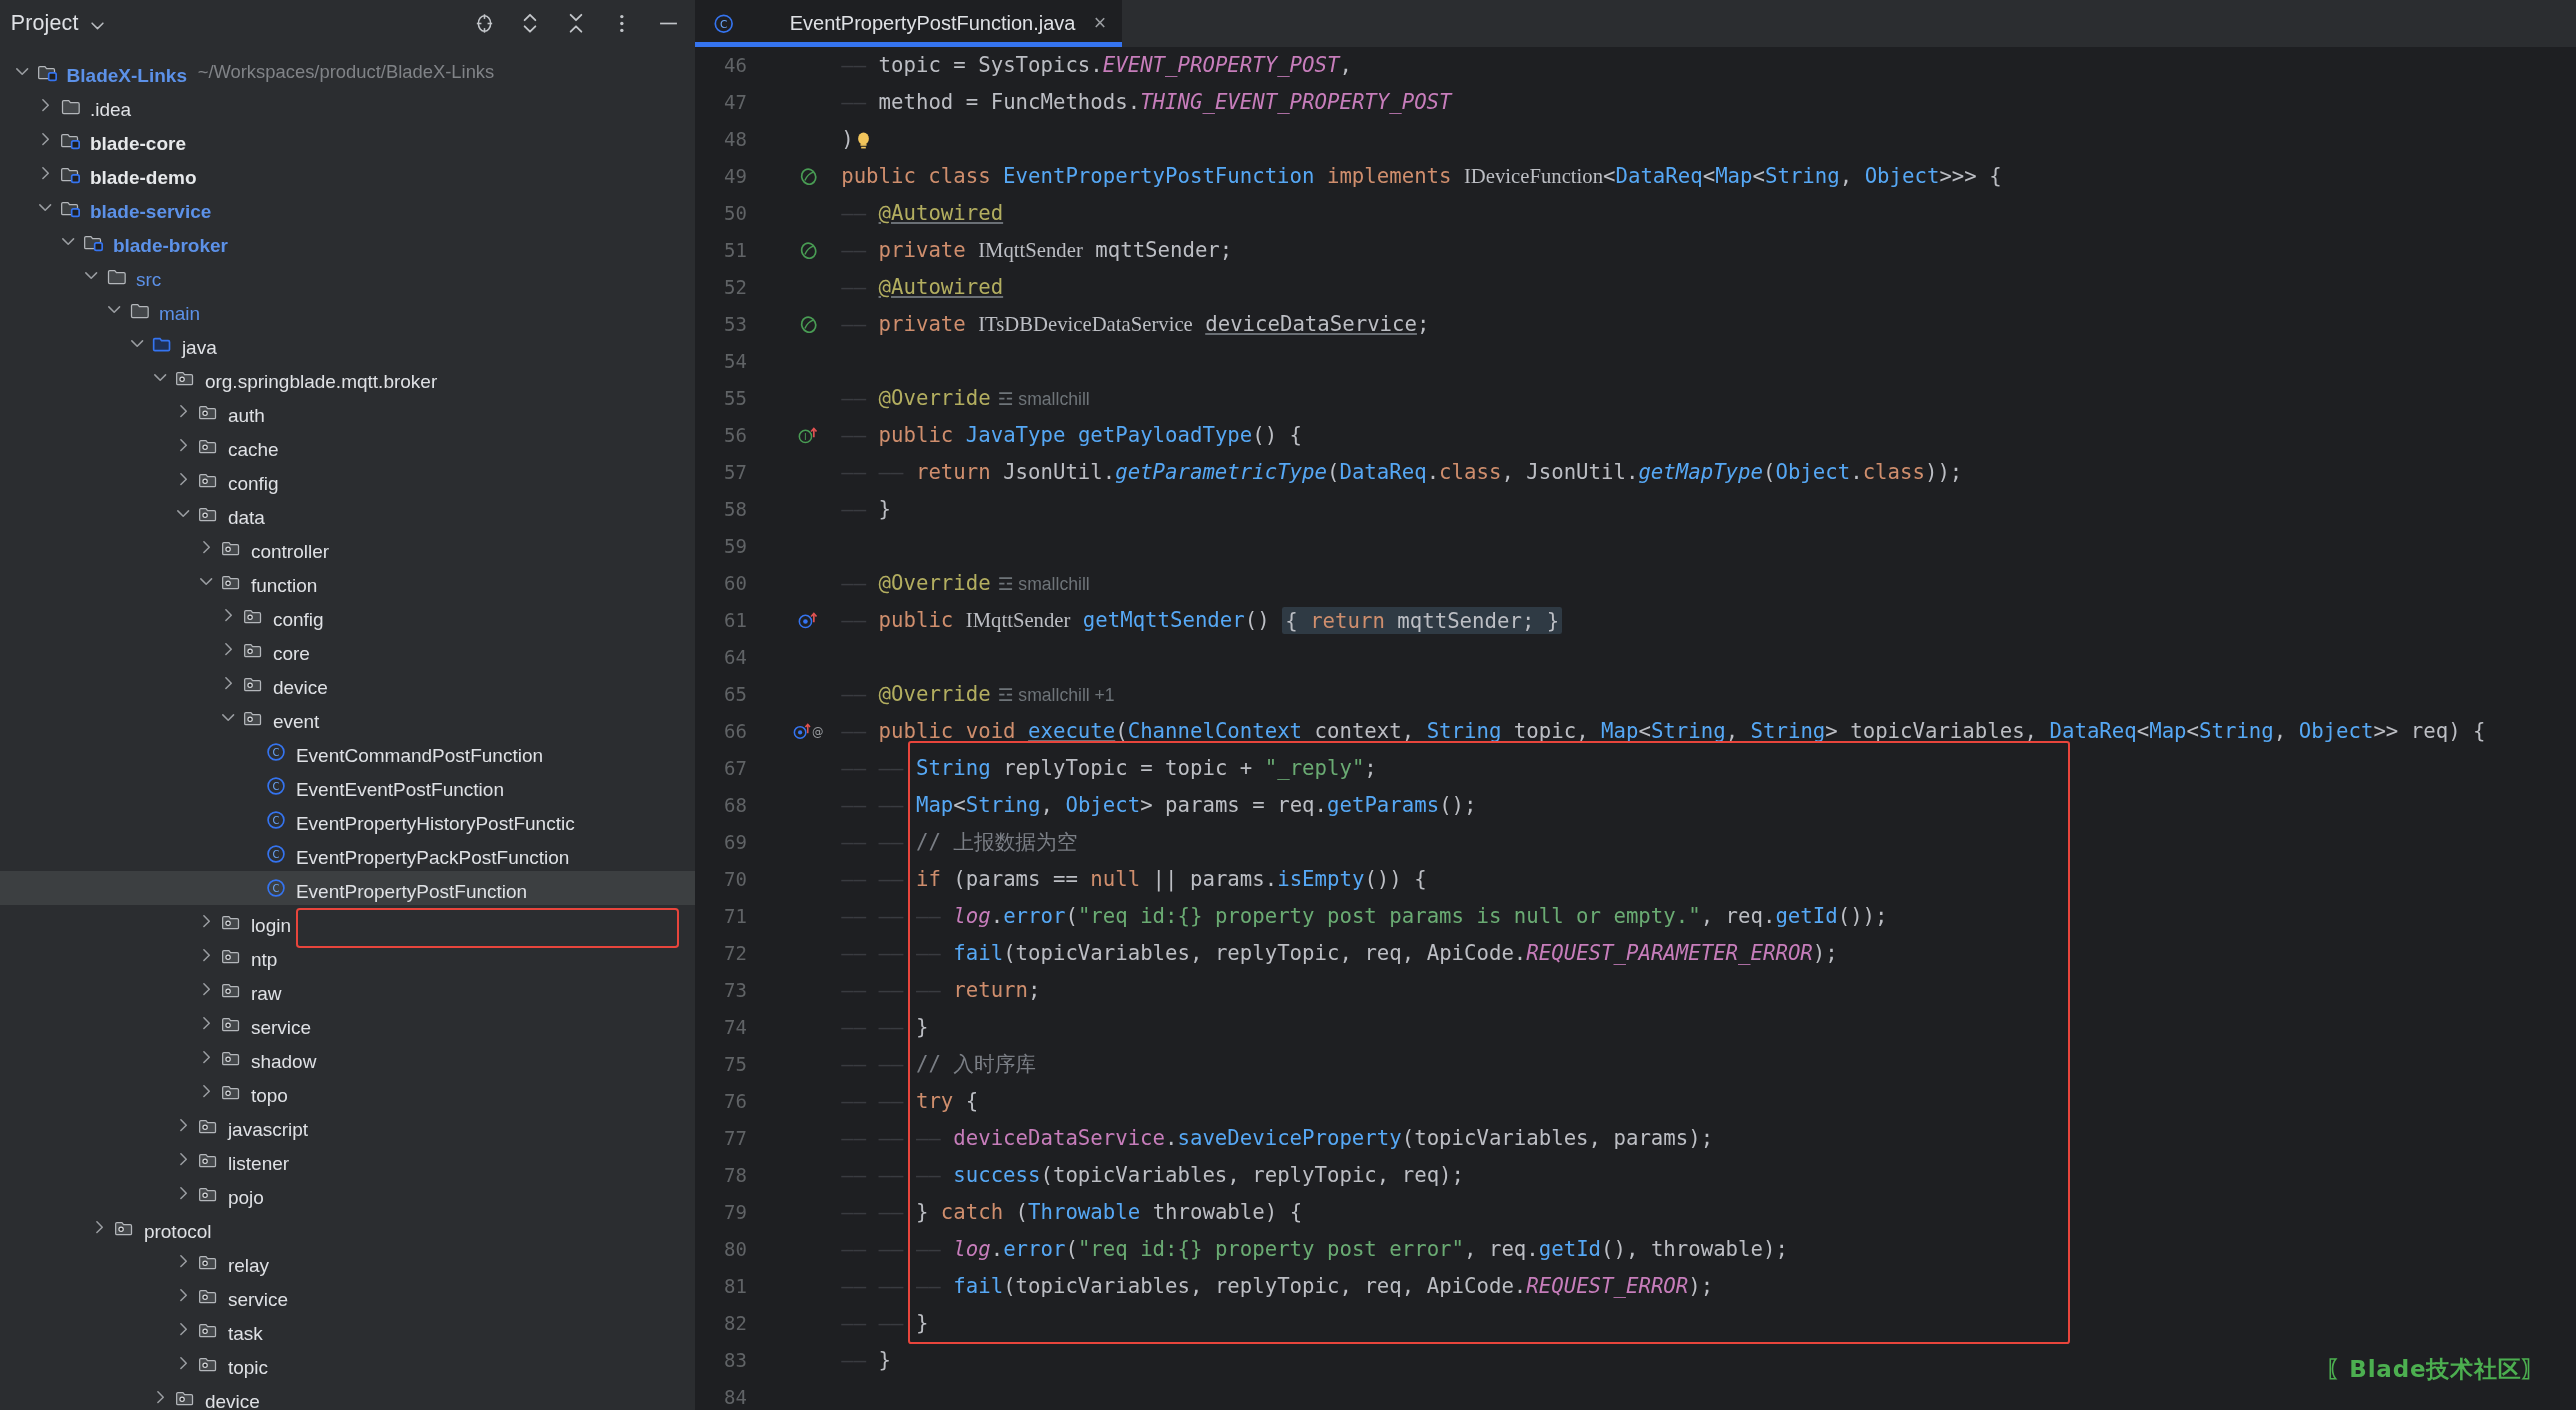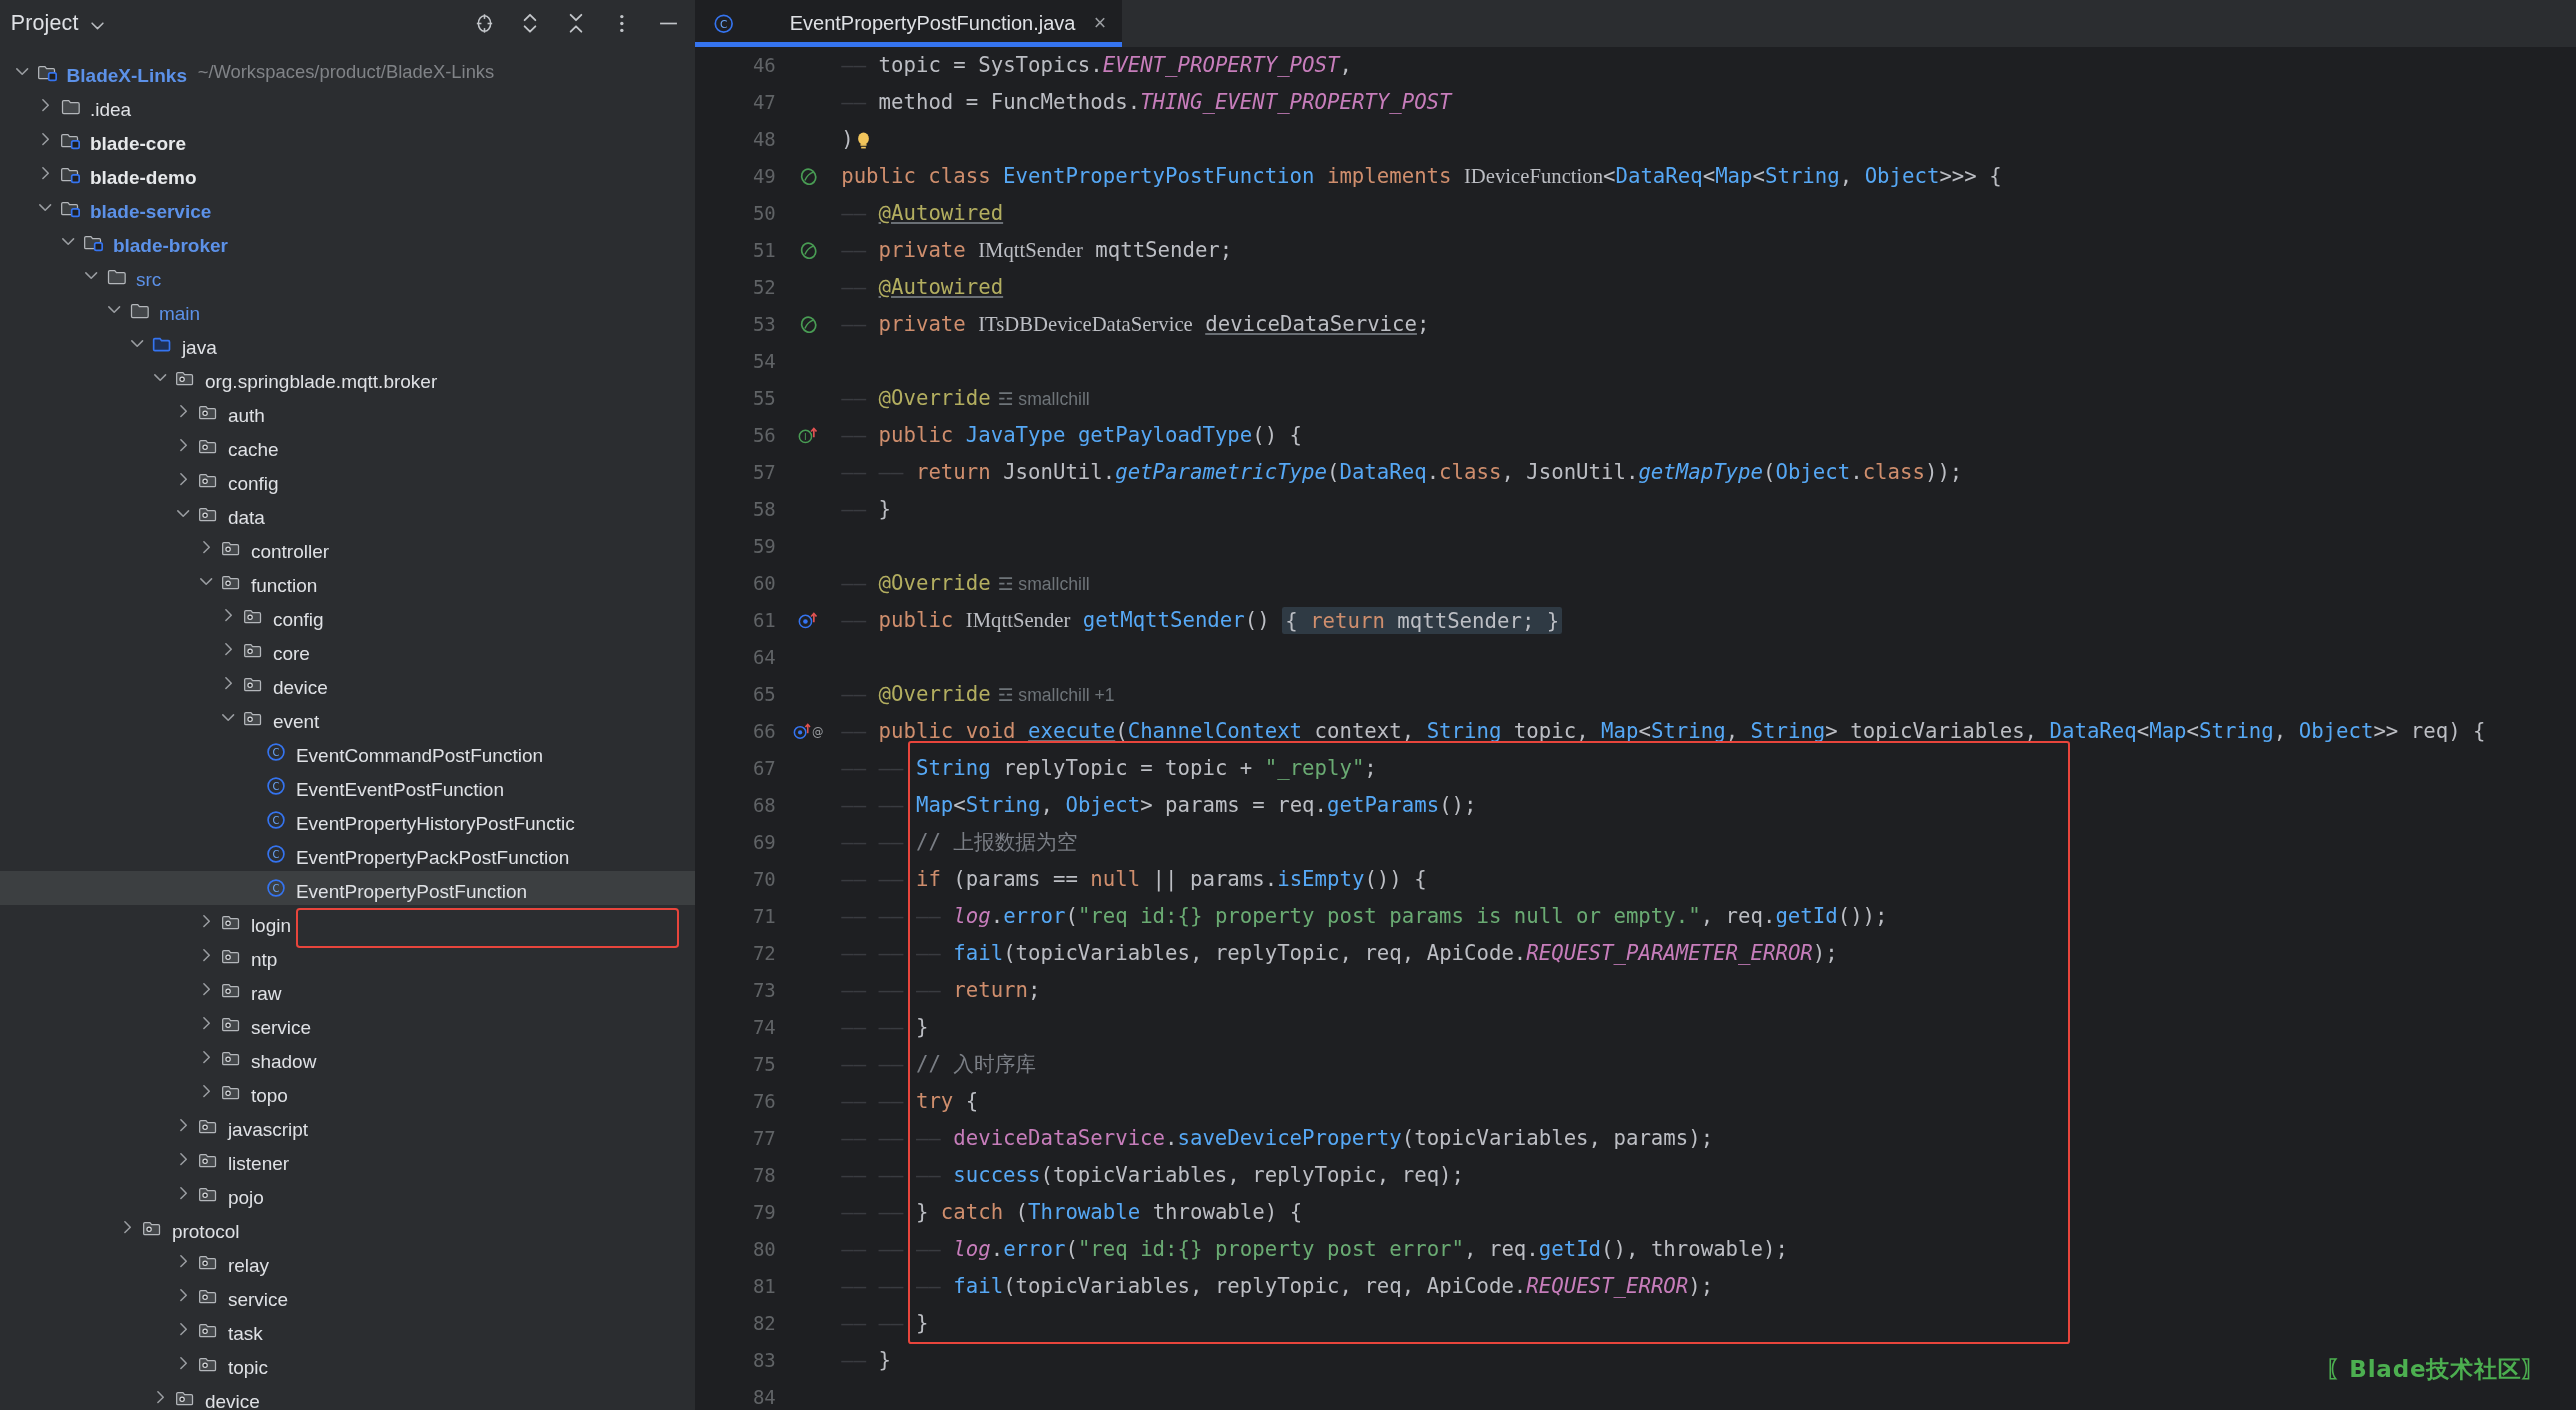--- a/index.html
+++ b/index.html
@@ -103,21 +103,21 @@
   }
   .code-scroll { position: relative; }
   .cline {
     height: 37px;
     display: flex; align-items: center;
     position: relative;
     white-space: pre;
   }
   .gutter {
     width: 90px; flex: 0 0 90px;
-    text-align: right;
+    text-align: center;
     padding-right: 9.2px;
     color: #606366; font-size: 19px;
     font-family: "DejaVu Sans Mono", monospace;
   }
   .gmark {
     width: 47px; flex: 0 0 47px;
     display: flex; align-items: center; justify-content: center;
     height: 37px;
   }
   .gmark svg { display: block; }
@@ -666,21 +666,21 @@
             </svg>
           </span>
           <span class="ficon">
             <svg width="20" height="20" viewBox="0 0 24 24">
               <path d="M2 7 a1.5 1.5 0 0 1 1.5-1.5 h6 l2 2.5 h8 a1.5 1.5 0 0 1 1.5 1.5 v9 a1.5 1.5 0 0 1 -1.5 1.5 h-16 a1.5 1.5 0 0 1 -1.5 -1.5 z" fill="#44474a" stroke="#b4b7bb" stroke-width="1.5"></path>
               <circle cx="8.5" cy="13.5" r="2.6" fill="#1e1f22" stroke="#d7d9dc" stroke-width="1.4"></circle>
             </svg>
           </span>
           <span class="lbl ">pojo</span>
         </div>
-        <div class="row" style="padding-left:116px">
+        <div class="row" style="padding-left:88px">
           <span class="arrow">
             <svg width="18.4" height="18.4" viewBox="0 0 24 24">
               <path d="M9 5 L16 12 L9 19" stroke="#9a9da1" stroke-width="2" fill="none" stroke-linecap="round" stroke-linejoin="round"></path>
             </svg>
           </span>
           <span class="ficon">
             <svg width="20" height="20" viewBox="0 0 24 24">
               <path d="M2 7 a1.5 1.5 0 0 1 1.5-1.5 h6 l2 2.5 h8 a1.5 1.5 0 0 1 1.5 1.5 v9 a1.5 1.5 0 0 1 -1.5 1.5 h-16 a1.5 1.5 0 0 1 -1.5 -1.5 z" fill="#44474a" stroke="#b4b7bb" stroke-width="1.5"></path>
               <circle cx="8.5" cy="13.5" r="2.6" fill="#1e1f22" stroke="#d7d9dc" stroke-width="1.4"></circle>
             </svg>

